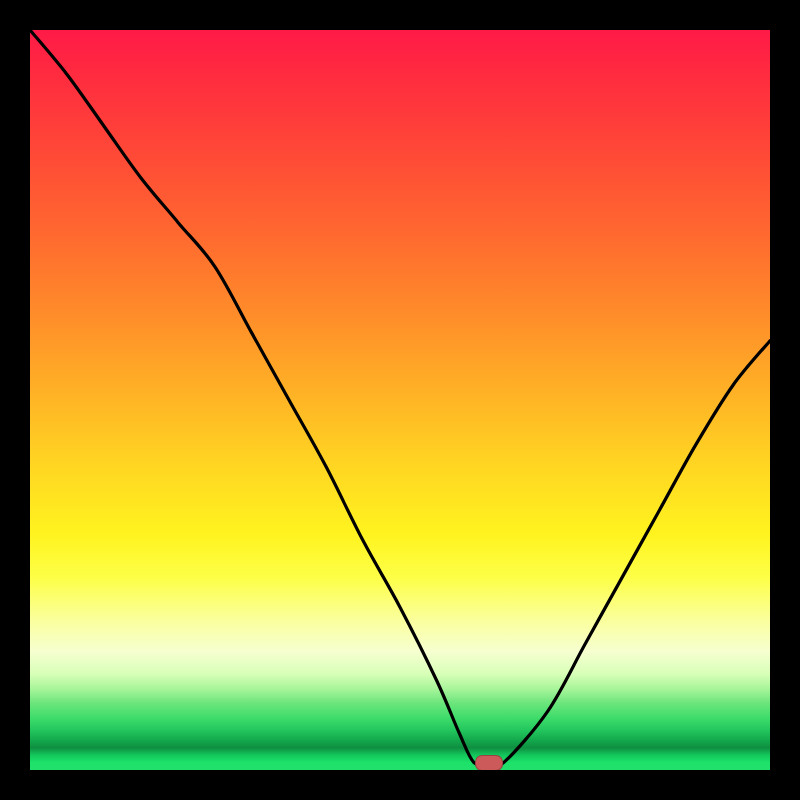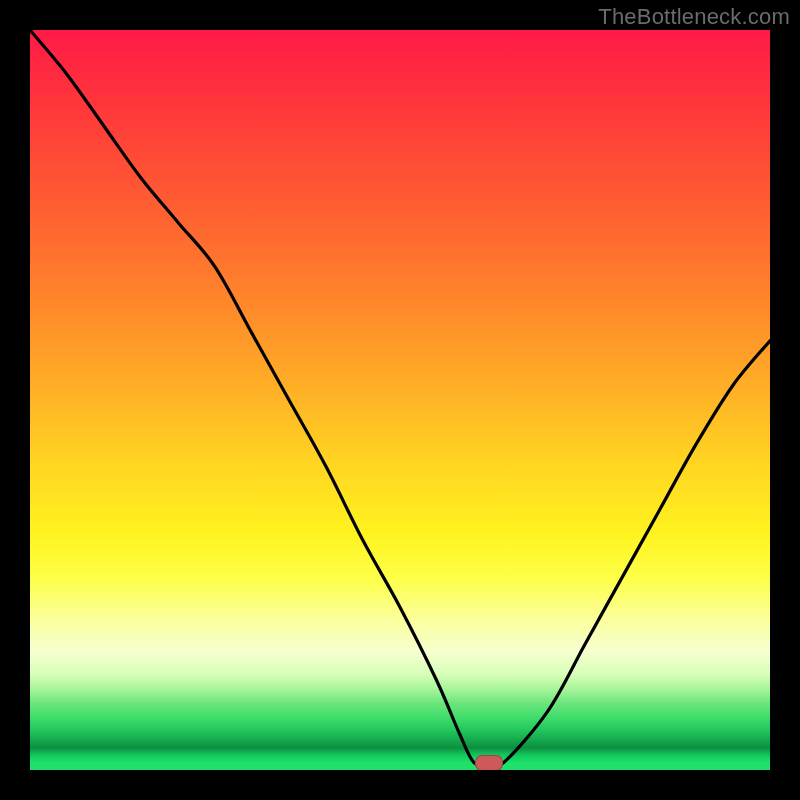--- a/index.html
+++ b/index.html
@@ -82,21 +82,20 @@
     z-index: 6;
   }
   
   * { user-select: none; }
 </style>
 </head>
 <body>
 
 <div class="frame">
 
-  <div class="watermark">TheBottleneck.com</div>
 
   <div class="plot-area">
     <div class="gradient"></div>
 
     <svg class="curve" viewBox="0 0 740 740" preserveAspectRatio="none">
       <path id="curve-path" d="M 0.00 0.00 C 6.17 7.40, 24.67 28.37, 37.00 44.40 C 49.33 60.43, 61.67 78.93, 74.00 96.20 C 86.33 113.47, 98.67 131.97, 111.00 148.00 C 123.33 164.03, 135.67 177.60, 148.00 192.40 C 160.33 207.20, 172.67 218.30, 185.00 236.80 C 197.33 255.30, 209.67 281.20, 222.00 303.40 C 234.33 325.60, 246.67 347.80, 259.00 370.00 C 271.33 392.20, 283.67 413.17, 296.00 436.60 C 308.33 460.03, 320.67 487.17, 333.00 510.60 C 345.33 534.03, 357.67 553.77, 370.00 577.20 C 382.33 600.63, 397.13 630.23, 407.00 651.20 C 416.87 672.17, 423.03 689.43, 429.20 703.00 C 435.37 716.57, 439.07 727.67, 444.00 732.60 C 448.93 737.53, 453.87 732.60, 458.80 732.60 C 463.73 732.60, 463.73 741.23, 473.60 732.60 C 483.47 723.97, 504.43 700.53, 518.00 680.80 C 531.57 661.07, 542.67 636.40, 555.00 614.20 C 567.33 592.00, 579.67 569.80, 592.00 547.60 C 604.33 525.40, 616.67 503.20, 629.00 481.00 C 641.33 458.80, 653.67 435.37, 666.00 414.40 C 678.33 393.43, 690.67 372.47, 703.00 355.20 C 715.33 337.93, 733.83 318.20, 740.00 310.80" stroke="#000" stroke-width="3.2" fill="none" stroke-linejoin="round" stroke-linecap="round"></path>
     </svg>
 
     <div id="marker" class="marker" style="left: 458.8px; top: 732.6px; background: rgb(204, 90, 90);"></div>
   </div>

